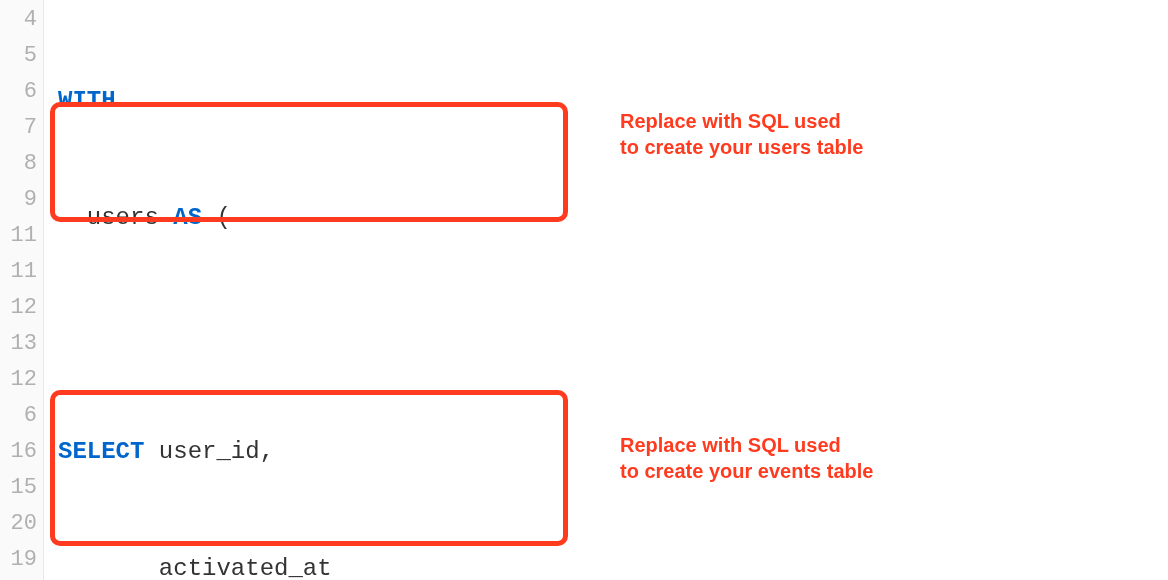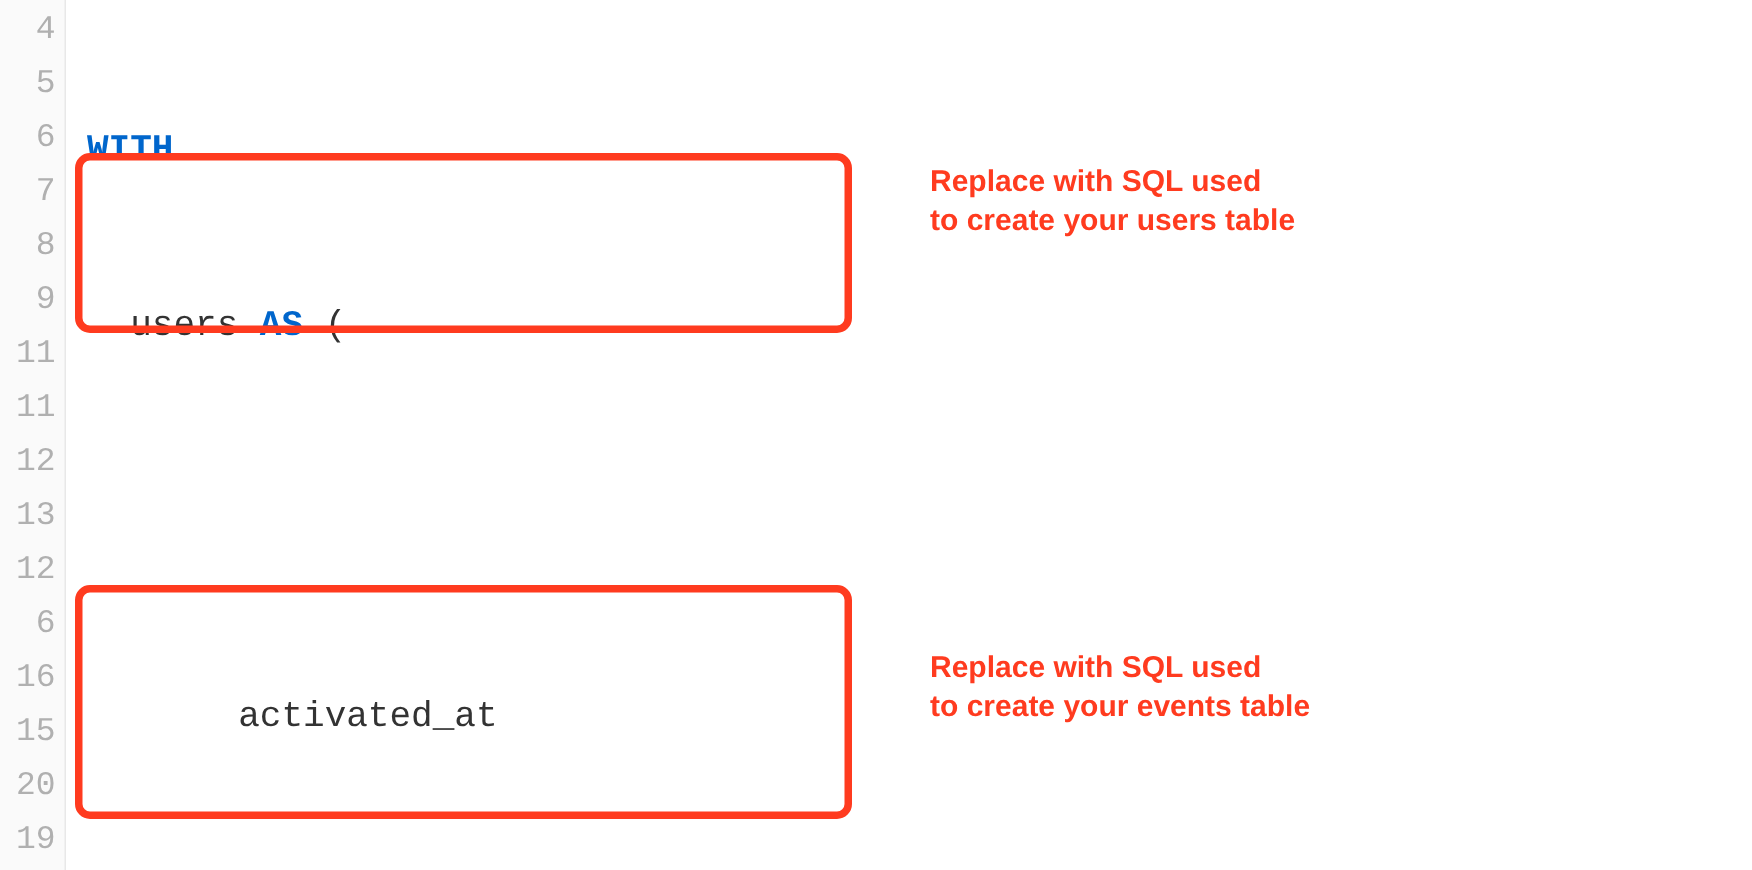--- a/index.html
+++ b/index.html
@@ -89,20 +89,21 @@
       <div>19</div>
     </div>
   <div class="code">
 
     <div class="line"><span class="kw">WITH</span></div>
 
     <div class="line"><span class="plain">  </span><span class="plain">users </span><span class="kw">AS</span><span class="plain"> (</span></div>
 
     <div class="line"><span class="plain"></span></div>
 
+    <div class="line"><span class="kw">SELECT</span><span class="plain"> user_id,</span></div>
 
     <div class="line"><span class="plain">       </span><span class="plain">activated_at</span></div>
 
     
 
     
 
     
 
     

